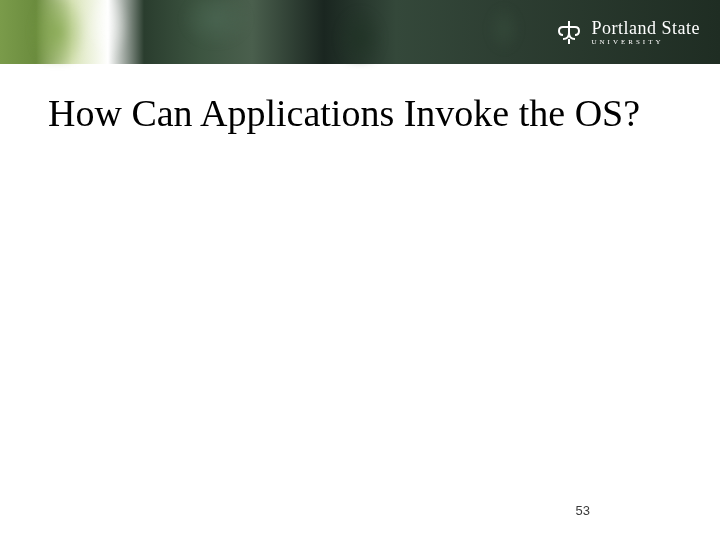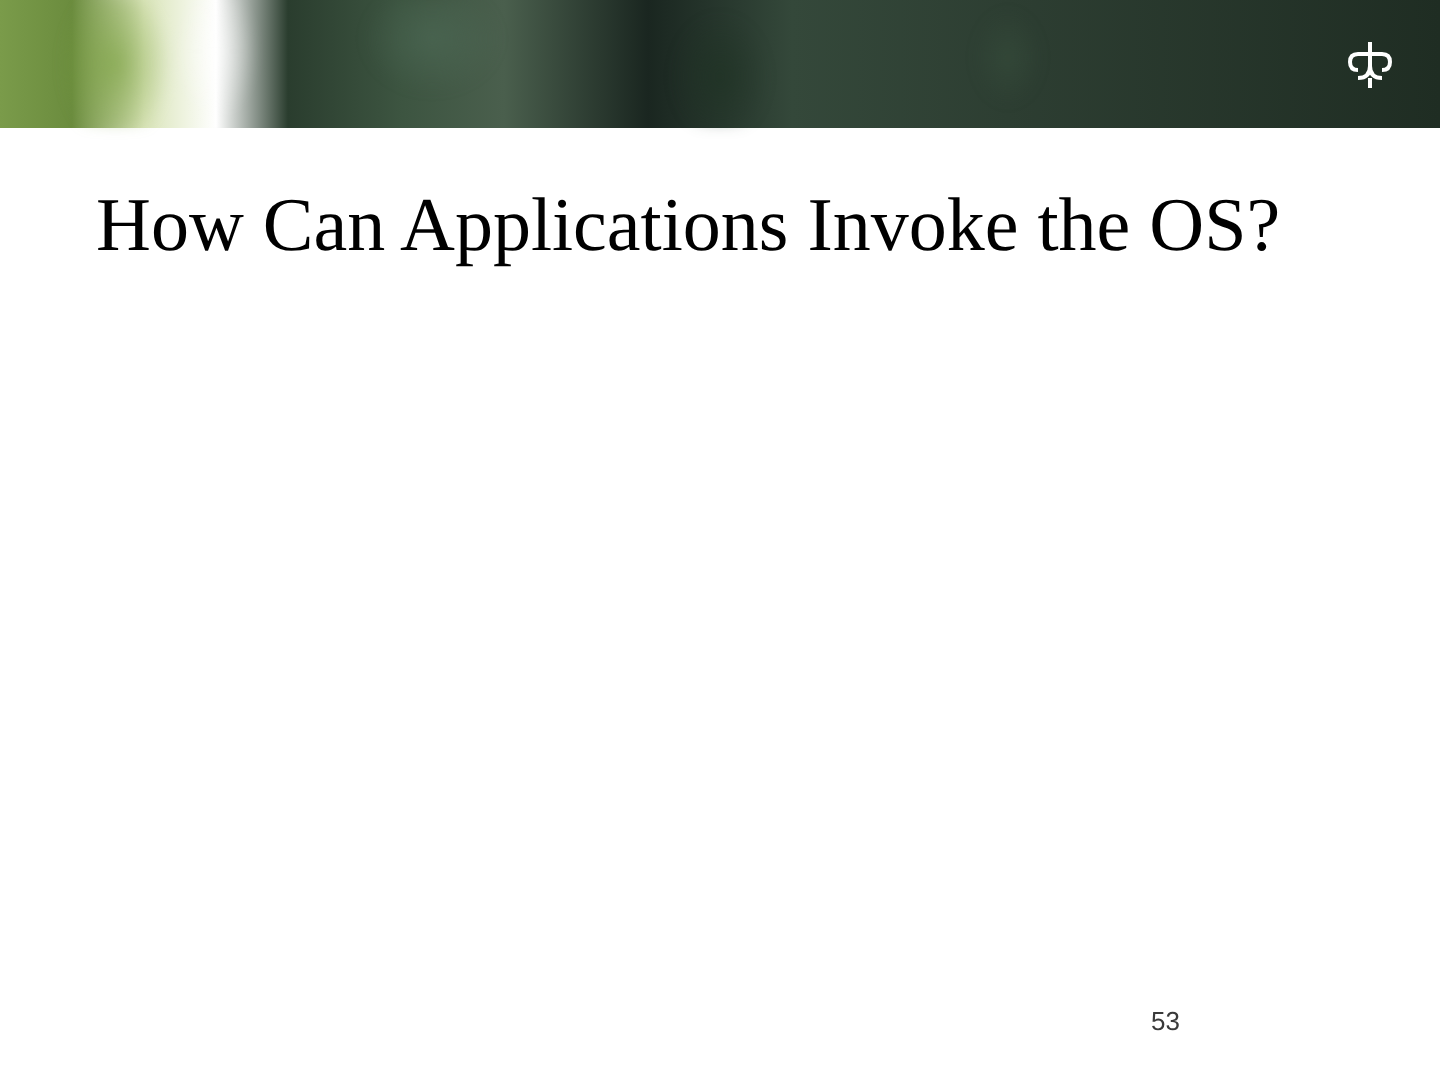--- a/index.html
+++ b/index.html
@@ -86,20 +86,24 @@
     <svg width="30" height="30" viewBox="0 0 30 30">
       <g stroke="#fff" stroke-width="2" fill="none">
         <path d="M15 4 L15 16 M9 10 L21 10"></path>
         <path d="M9 10 Q5 10 5 14 Q5 18 9 18"></path>
         <path d="M21 10 Q25 10 25 14 Q25 18 21 18"></path>
         <path d="M15 16 Q15 22 9 22"></path>
         <path d="M15 16 Q15 22 21 22"></path>
         <path d="M15 22 L15 27"></path>
       </g>
     </svg>
+    <div class="logo-text">
+      <div class="logo-main">Portland State</div>
+      <div class="logo-sub">UNIVERSITY</div>
+    </div>
   </div>
 </div>
 
 <div class="content">
   <h1 class="title">How Can Applications Invoke the OS?</h1>
 </div>
 
 <div class="page-number">53</div>
 
 </body></html>

